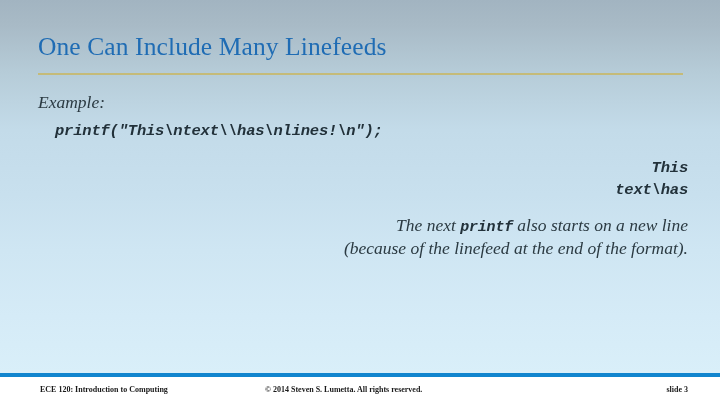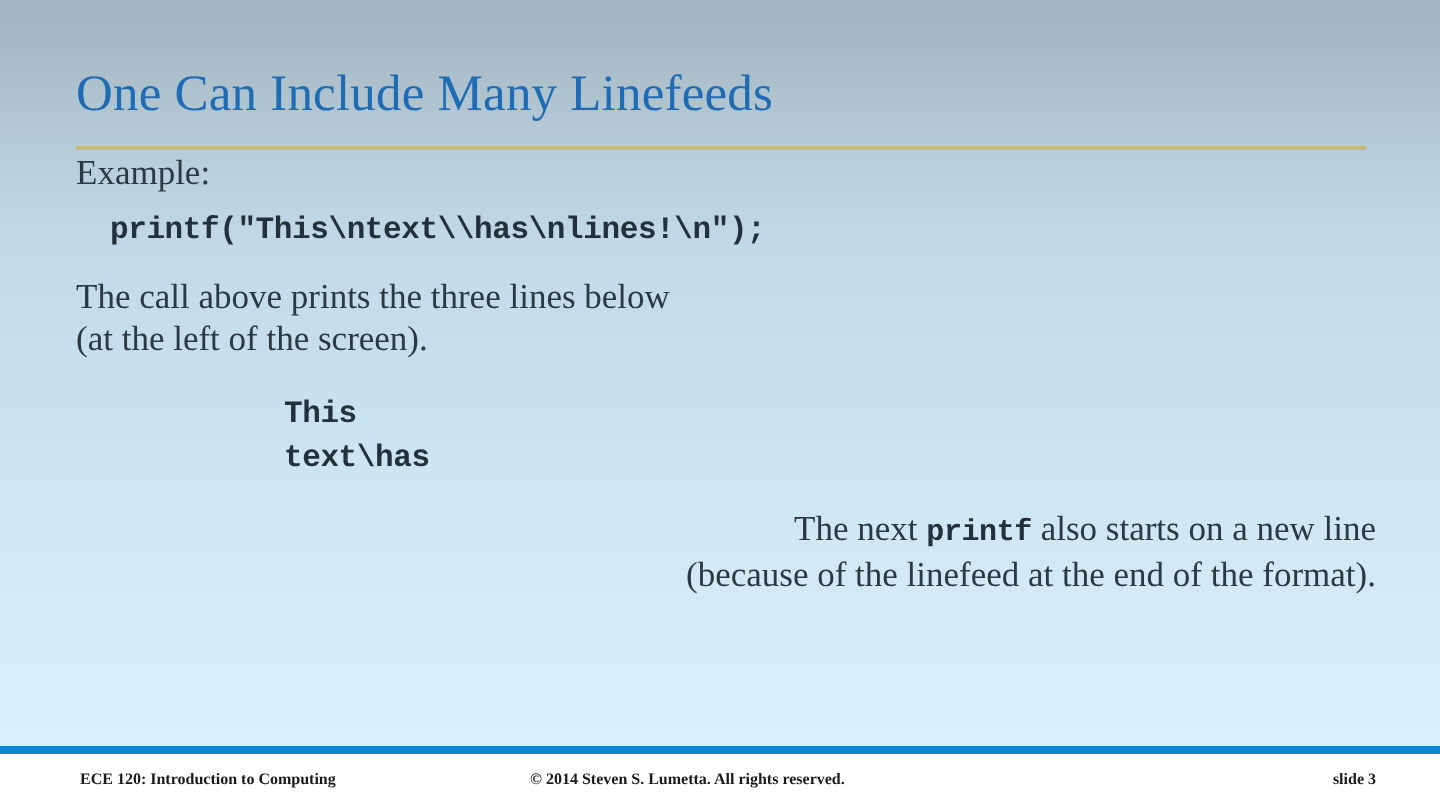--- a/index.html
+++ b/index.html
@@ -49,23 +49,24 @@
     top: 73px;
     width: 645px;
     height: 2px;
     background: #c5bb79;
   }
 
   
   .body {
     position: absolute;
     left: 38px;
-    top: 76px;
+    top: 92px;
     width: 650px;
     color: #2b3a42;
+    font-style: italic;
   }
   .para {
     font-size: 17.5px;
     line-height: 21.5px;
     color: #2b3a42;
     white-space: pre-line;
   }
   .para-gap-a { margin-top: 12px; }
   .para-gap-b { margin-top: 14px; text-align: right; }
 
@@ -84,21 +85,21 @@
   .output-block {
     margin-top: 15px;
     margin-left: 104px;
     font-family: "Liberation Mono", monospace;
     font-weight: bold;
     font-size: 15.5px;
     line-height: 22px;
     color: #22313a;
     letter-spacing: -0.2px;
   }
-  .output-line { white-space: pre; }
+  .output-line { white-space: pre; text-align: right; }
 
   code.inline {
     font-family: "Liberation Mono", monospace;
     font-weight: bold;
     font-size: 15px;
     letter-spacing: -0.2px;
     color: #22313a;
   }
 
   
@@ -154,22 +155,20 @@
   <div class="title">One Can Include Many Linefeeds</div>
 
   <div class="title-rule"></div>
 
   <div class="body">
 
     <div class="para">Example:</div>
 
     <div class="code-line">printf("This\ntext\\has\nlines!\n");</div>
 
-    <div class="para para-gap-a">The call above prints the three lines below
-(at the left of the screen).</div>
 
     <div class="output-block">
       <div class="output-line">This</div>
       <div class="output-line">text\has</div>
     </div>
 
     <div class="para para-gap-b"><span>The next </span><code class="inline">printf</code><span> also starts on a new line
 (because of the linefeed at the end of the format).</span></div>
 
   </div>

